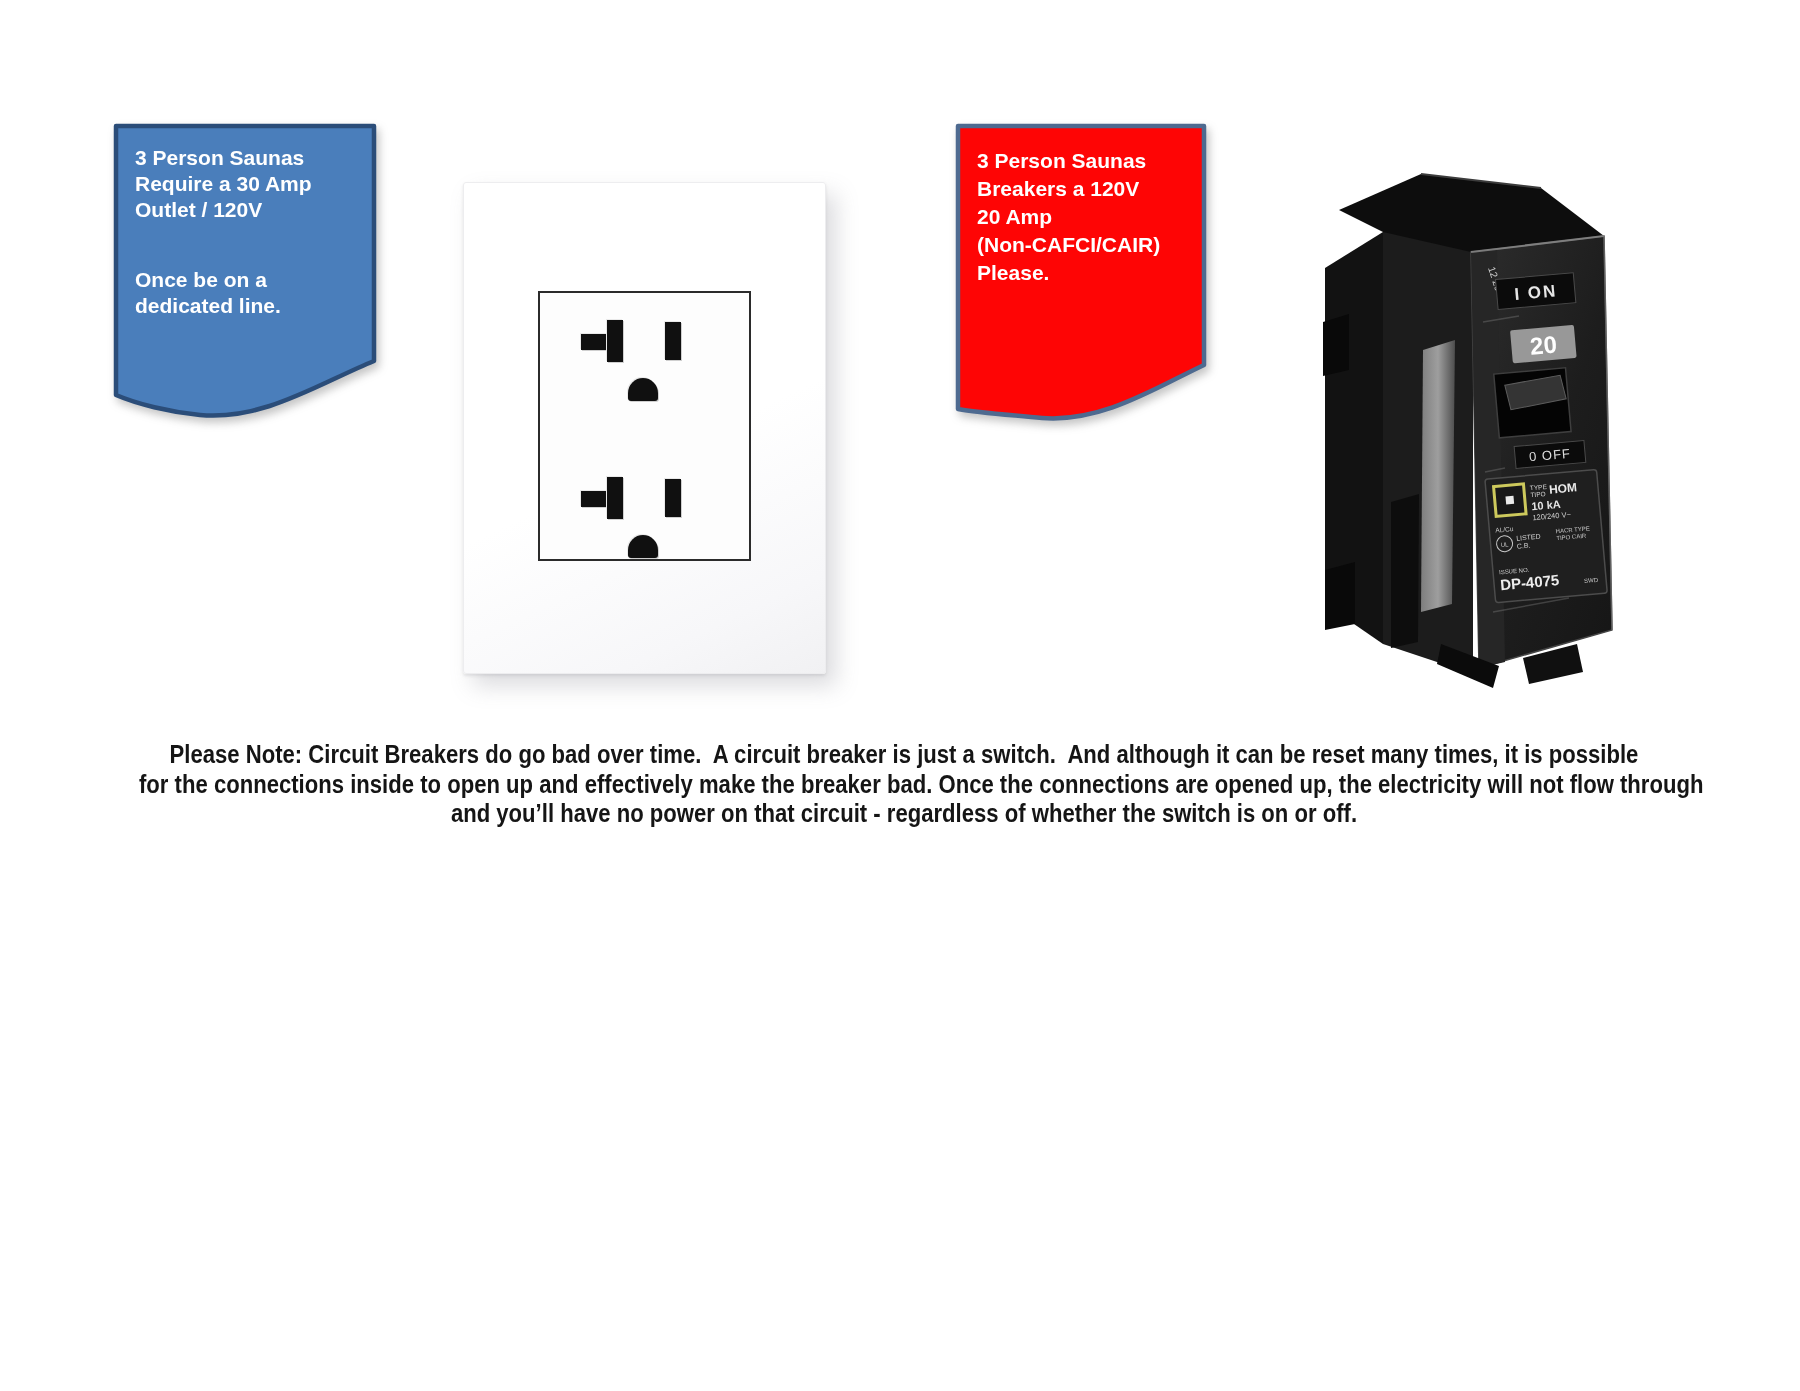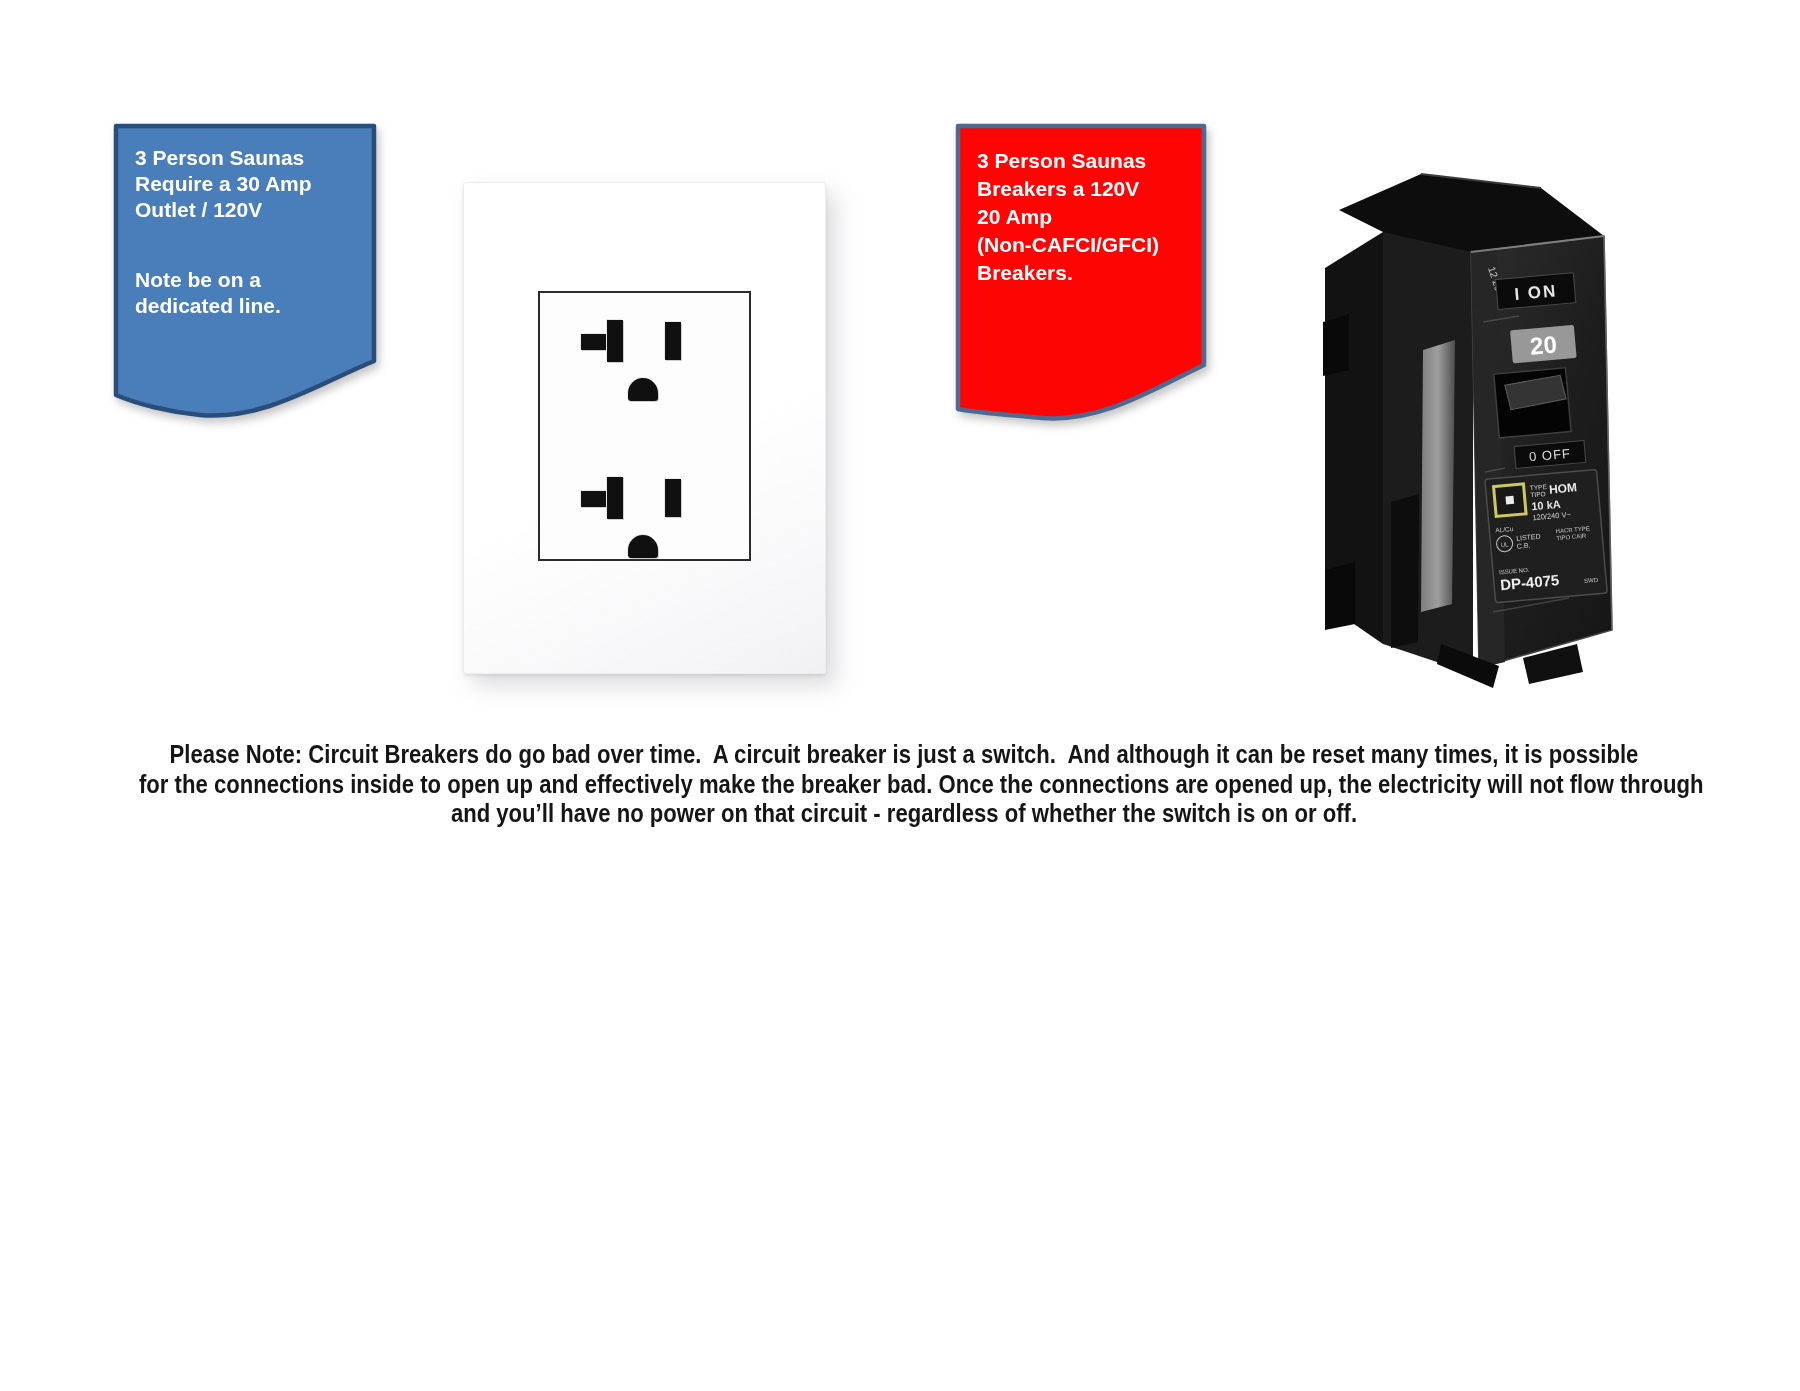--- a/index.html
+++ b/index.html
@@ -56,21 +56,21 @@
 <div class="canvas">
 
   <svg class="callout-svg blue" viewBox="0 0 264 302">
     <path d="M3,3 H261 V238 C207,260 150,298 87,292 C56,289 24,281 3,272 Z" fill="#4a7ebb" stroke="#2b4d79" stroke-width="4.5" stroke-linejoin="round"></path>
   </svg>
   <div class="callout-text blue">
     <div class="line">3 Person Saunas</div>
     <div class="line">Require a 30 Amp</div>
     <div class="line">Outlet / 120V</div>
     <div class="line gap"></div>
-    <div class="line">Note be on a</div>
+    <div class="line">Once be on a</div>
     <div class="line">dedicated line.</div>
   </div>
 
   <div class="outlet">
     <div class="outlet-face">
       <div class="r1">
         <div class="slot t-h"></div>
         <div class="slot t-v"></div>
         <div class="slot hot"></div>
         <div class="ground"></div>
@@ -84,22 +84,22 @@
     </div>
   </div>
 
   <svg class="callout-svg red" viewBox="0 0 252 306">
     <path d="M3,3 H249 V242 C202,264 147,300 87,295 C57,292 24,290 3,286 Z" fill="#fe0505" stroke="#4e6a90" stroke-width="4.5" stroke-linejoin="round"></path>
   </svg>
   <div class="callout-text red">
     <div class="line">3 Person Saunas</div>
     <div class="line">Breakers a 120V</div>
     <div class="line">20 Amp</div>
-    <div class="line">(Non-CAFCI/GFCI)</div>
-    <div class="line">Breakers.</div>
+    <div class="line">(Non-CAFCI/CAIR)</div>
+    <div class="line">Please.</div>
   </div>
 
   <svg class="breaker-svg" viewBox="0 0 292 518">
     <defs>
       <linearGradient id="metal" x1="0" y1="0" x2="1" y2="0">
         <stop offset="0" stop-color="#8f8f8f"></stop>
           <stop offset=".5" stop-color="#b5b5b5"></stop>
           <stop offset="1" stop-color="#565656"></stop>
       </linearGradient>
       <linearGradient id="face" x1="0" y1="0" x2="1" y2="1">

